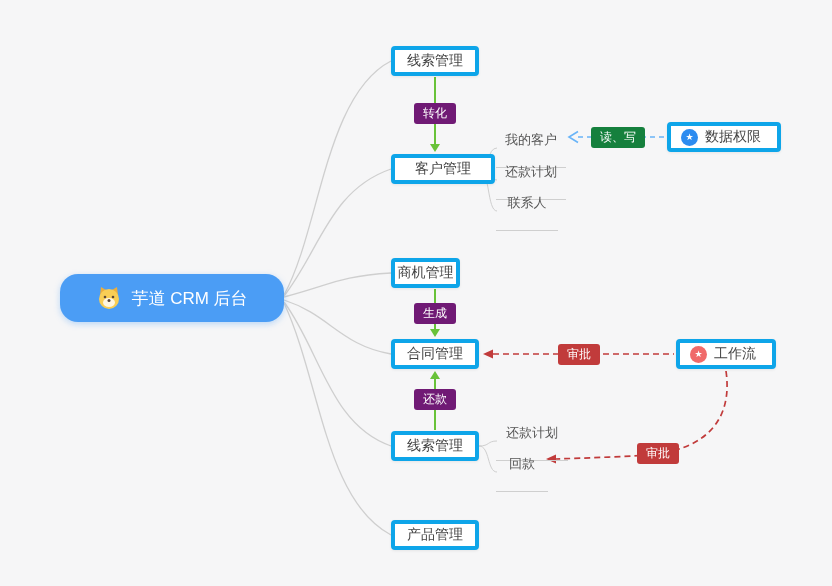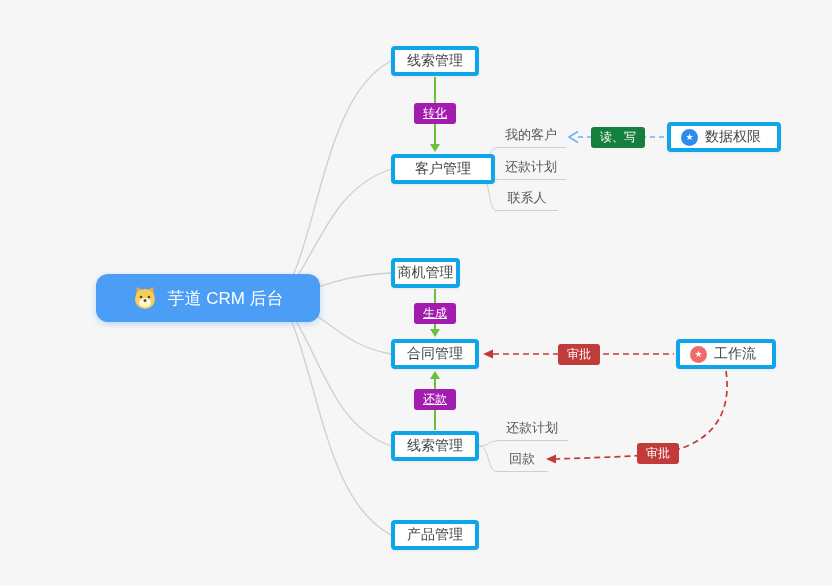--- a/index.html
+++ b/index.html
@@ -3,29 +3,29 @@
 <meta charset="utf-8">
 <style>
   html,body{margin:0;padding:0;}
   body{font-family:"Liberation Sans","DejaVu Sans",sans-serif;background:#f6f6f7;}
   .canvas{position:relative;width:832px;height:586px;background:#f6f6f7;overflow:hidden;}
   svg.links{position:absolute;left:0;top:0;z-index:1;}
   .node{position:absolute;z-index:2;background:#ffffff;border:4px solid #0ea5e9;border-radius:4px;
         box-shadow:0 1px 3px rgba(0,0,0,0.07);display:flex;align-items:center;justify-content:center;
         font-size:14px;color:#444;box-sizing:border-box;cursor:default;}
   .root-node{position:absolute;z-index:2;left:60px;top:274px;width:224px;height:48px;background:#4b9df5;
-        border-radius:12px;display:flex;align-items:center;justify-content:center;gap:9px;
-        color:#ffffff;font-size:17px;box-shadow:0 2px 6px rgba(75,157,245,0.35);margin-left:36px;}
+        border-radius:18px;display:flex;align-items:center;justify-content:center;gap:9px;
+        color:#ffffff;font-size:17px;box-shadow:0 2px 6px rgba(75,157,245,0.35);}
   .badge{position:absolute;z-index:3;height:21px;padding:0 9px;border-radius:3px;color:#fff;
         font-size:12px;display:flex;align-items:center;justify-content:center;box-sizing:border-box;}
-  .badge.green{background:#a21caf;text-decoration:underline;}
+  .badge.green{background:#701a75;}
   .badge.red{background:#c13b3b;}
   .badge.blue{background:#15803d;}
   .child{position:absolute;z-index:2;height:22px;border-bottom:1px solid #cfcfcf;font-size:13px;color:#555;
-        display:flex;align-items:flex-end;justify-content:center;padding-bottom:3px;box-sizing:border-box;}
+        display:flex;align-items:flex-end;justify-content:center;padding-bottom:18px;box-sizing:border-box;margin-top:20px;}
   .ext-node{justify-content:flex-start;padding-left:10px;gap:7px;font-size:14px;color:#444;}
   .circle-icon{width:17px;height:17px;border-radius:50%;display:flex;align-items:center;justify-content:center;
         color:#fff;font-size:9px;line-height:1;flex:0 0 auto;}
   .circle-icon.blue{background:#2d8cf0;}
   .circle-icon.pink{background:#f06a6a;}
 </style>
 </head>
 <body>
 
 <div class="canvas">

